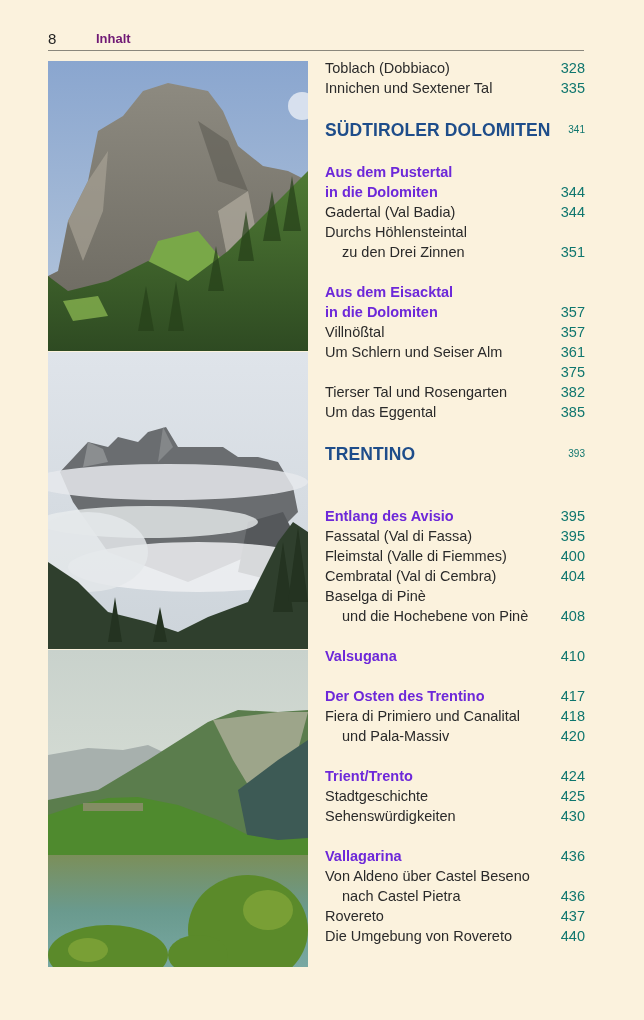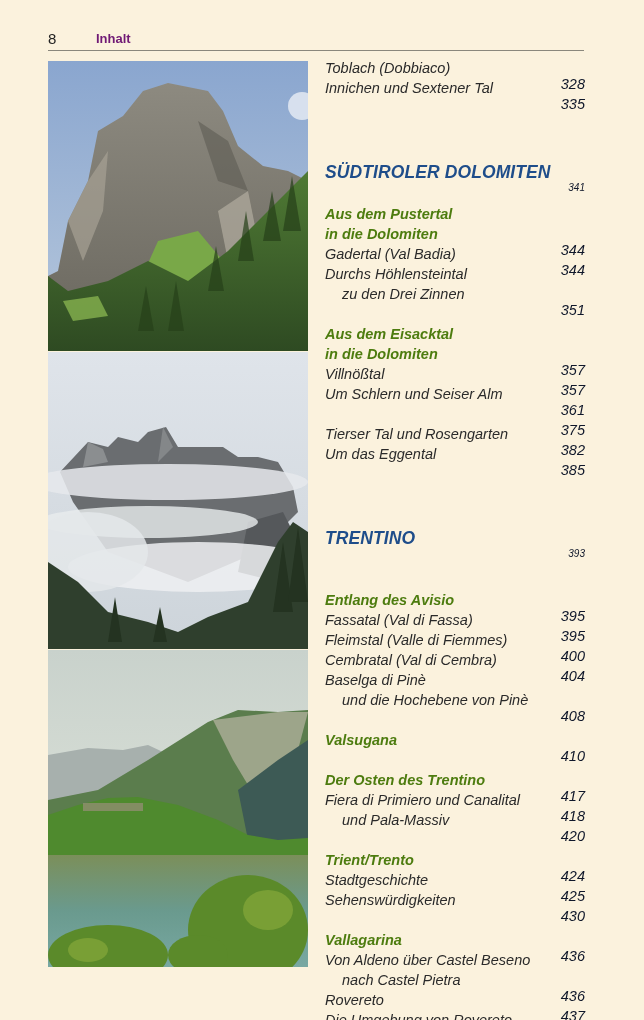--- a/index.html
+++ b/index.html
@@ -27,26 +27,26 @@
   }
   .photo { position: relative; width: 260px; overflow: hidden; }
   .photo svg { display: block; }
   .photo + .photo { margin-top: 1px; }
 
   .toc {
     position: absolute; left: 325px; top: 58px; width: 260px;
     font-family: "Liberation Sans", sans-serif;
     font-size: 14.5px;
   }
-  .row { position: relative; height: 20px; line-height: 20px; white-space: nowrap; font-style: italic; }
+  .row { position: relative; height: 20px; line-height: 20px; white-space: nowrap; }
   .row .t { display: inline-block; }
-  .row .p { position: absolute; right: 0; top: 16px; color: #0f172a; }
+  .row .p { position: absolute; right: 0; top: 0; color: #0f766e; }
   .row.indent .t { padding-left: 17px; }
-  .row.sub .t { font-weight: bold; color: #4d7c0f; }
-  .row.major { height: 24px; line-height: 24px; margin-top: 42px; }
+  .row.sub .t { font-weight: bold; color: #6d28d9; }
+  .row.major { height: 24px; line-height: 24px; }
   .row.major .t { font-size: 17.5px; font-weight: bold; color: #1e4d8a; letter-spacing: 0.1px; }
   .row.major .p { font-size: 10px; }
   .gap { height: 20px; }
 </style>
 </head>
 <body>
 
 <div class="header">
   <span class="page-num">8</span>
   <span class="running-title">Inhalt</span>

